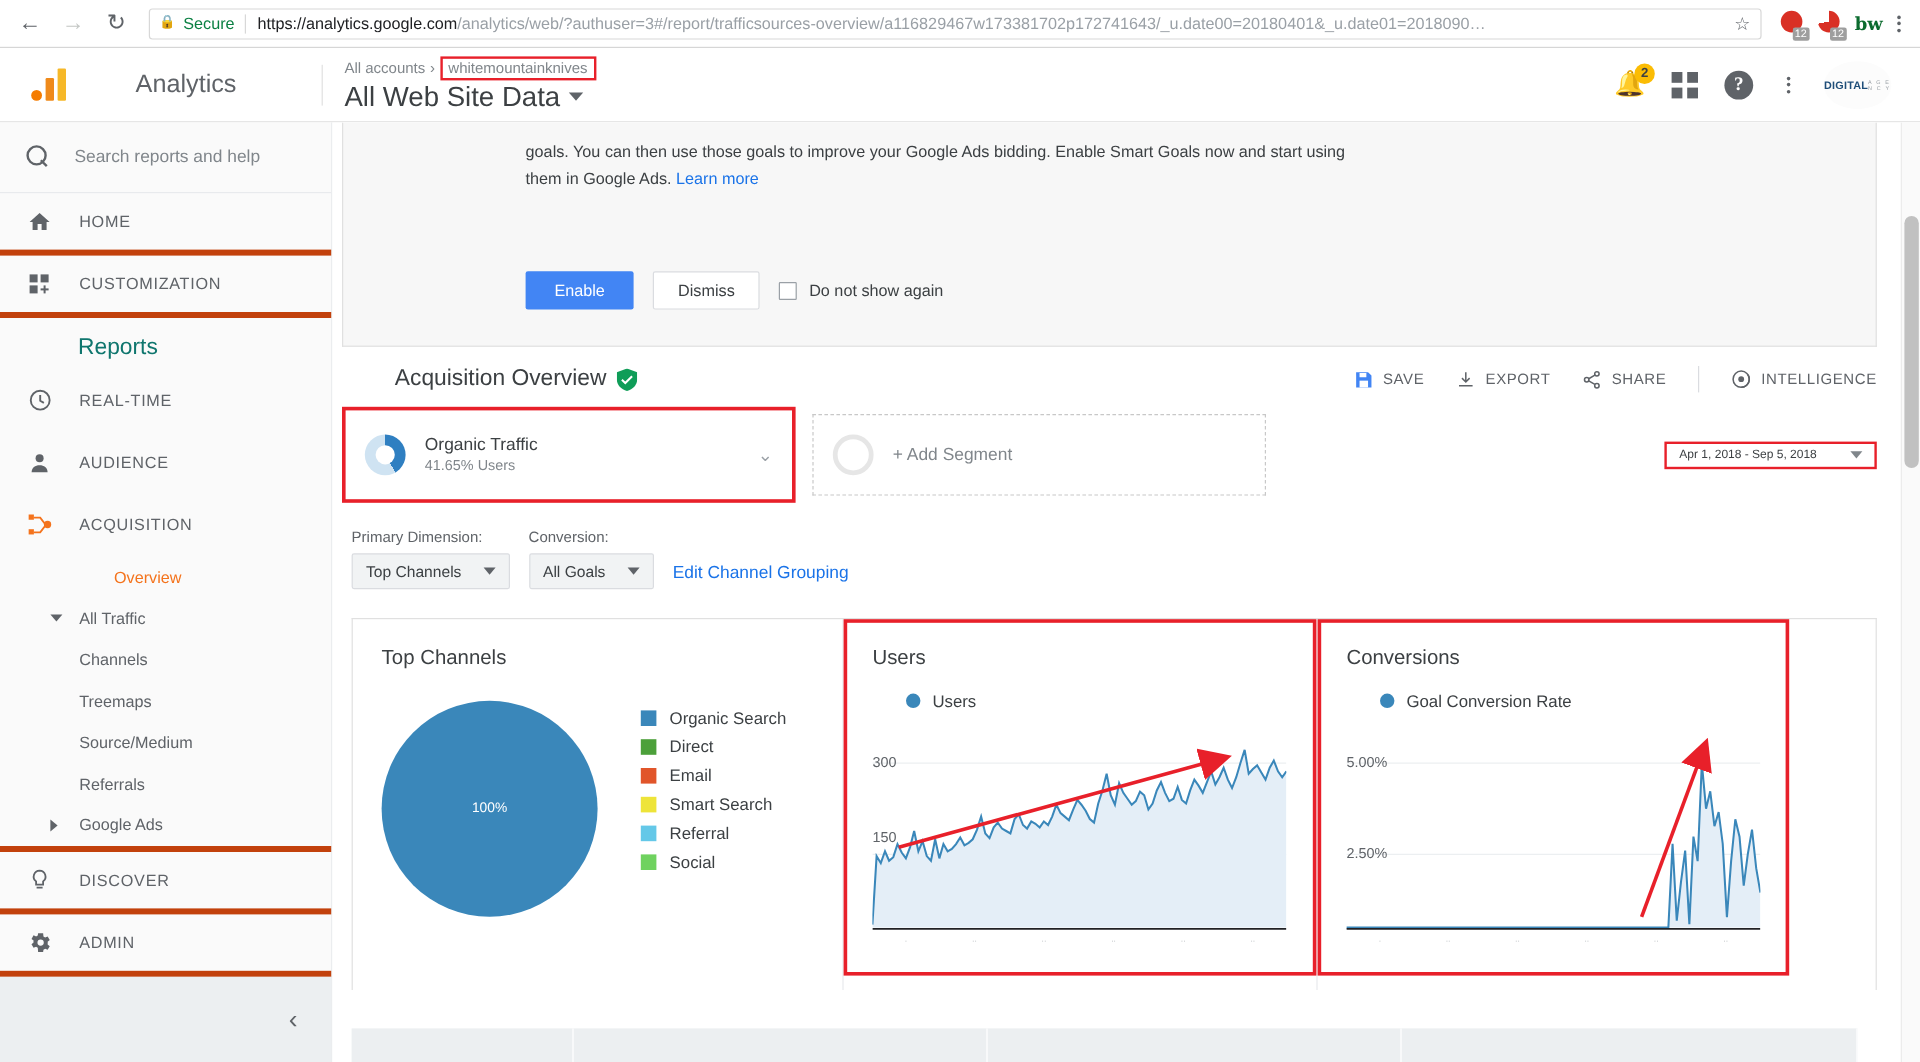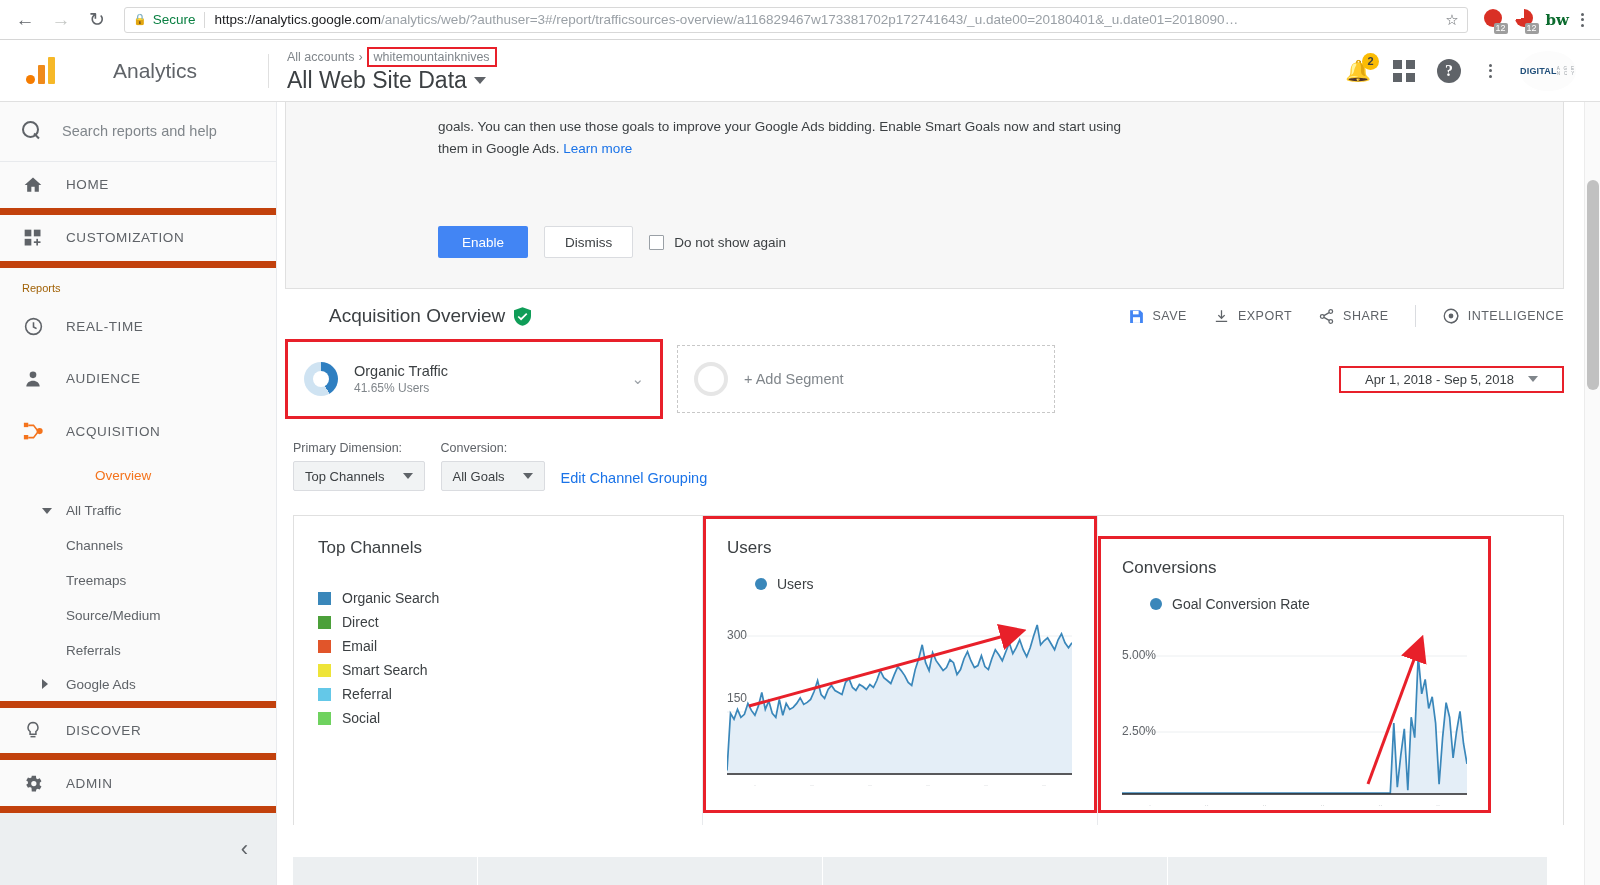--- a/index.html
+++ b/index.html
@@ -102,23 +102,23 @@
   .magnifier::before { content: ""; position: absolute; width: 13px; height: 13px; border: 2px solid #5f6368;
                        border-radius: 50%; left: 0; top: 0; }
   .magnifier::after { content: ""; position: absolute; width: 7px; height: 2px; background: #5f6368;
                       transform: rotate(45deg); left: 11px; top: 14px; }
   .side-search input { border: none; outline: none; background: transparent; font-size: 14.5px;
                        color: #5f6368; width: 100%; font-family: "Liberation Sans", sans-serif; }
   .side-search input::placeholder { color: #80868b; }
 
   .nav-item { height: 53px; display: flex; align-items: center; gap: 22px; padding: 0 22px;
               font-size: 13.5px; color: #5f6368; letter-spacing: .6px; cursor: pointer; }
-  .nav-sep { border-bottom: 7px solid #c2410c; }
+  .nav-sep { border-bottom: 5px solid #c2410c; }
   .nav-icon { width: 22px; flex: none; display: flex; align-items: center; justify-content: center; }
-  .reports-label { font-size: 11px; color: #a16207; padding: 14px 22px 6px 22px; }
+  .reports-label { font-size: 19px; color: #0f766e; padding: 14px 22px 6px 22px; margin-left: 43px; }
   .sub-item { height: 35px; display: flex; align-items: center; font-size: 13.5px; color: #5f6368;
               padding-left: 66px; position: relative; cursor: pointer; }
   .sub-item.active { color: #f4731c; margin-left: 29px; }
   .sub-tri { position: absolute; left: 42px; width: 0; height: 0; }
   .sub-tri.down { border-left: 5px solid transparent; border-right: 5px solid transparent; border-top: 6px solid #5f6368;}
   .sub-tri.right { border-top: 5px solid transparent; border-bottom: 5px solid transparent; border-left: 6px solid #5f6368;}
   .collapse-bar { margin-top: auto; height: 72px; background: #eceff1; display: flex;
                   align-items: center; justify-content: flex-end; padding-right: 28px; }
   .collapse-chev { font-size: 22px; color: #5f6368; }
 
@@ -158,22 +158,22 @@
   .donut::after { content: ""; position: absolute; left: 9px; top: 9px; width: 16px; height: 16px;
                   background: #fff; border-radius: 50%; }
   .seg-txt { display: flex; flex-direction: column; gap: 2px; }
   .seg-name { font-size: 14.5px; color: #3c4043; }
   .seg-sub { font-size: 12px; color: #80868b; }
   .seg-chev { margin-left: auto; color: #9aa0a6; font-size: 15px; }
   .add-seg { width: 378px; height: 68px; border: 1px dashed #c8c8c8; display: flex;
              align-items: center; gap: 16px; padding: 0 16px; }
   .add-ring { width: 34px; height: 34px; border-radius: 50%; border: 4px solid #e6e6e6; flex: none; }
   .add-label { font-size: 14.5px; color: #80868b; }
-  .date-range { margin-left: auto; border: 2px solid #e8202a; padding: 4px 24px; font-size: 13px;
-                color: #3c4043; display: flex; align-items: center; gap: 14px; }
+  .date-range { margin-left: auto; border: 2px solid #e8202a; padding: 4px 10px; font-size: 10px;
+                color: #3c4043; display: flex; align-items: center; gap: 28px; }
   .date-caret { width: 0; height: 0; border-left: 5px solid transparent; border-right: 5px solid transparent;
                 border-top: 6px solid #80868b; }
 
   .dim-row { display: flex; align-items: flex-end; gap: 16px; padding: 22px 0 0 16px; }
   .dim-block { display: flex; flex-direction: column; gap: 6px; }
   .dim-label { font-size: 12.5px; color: #5f6368; }
   .dim-select { background: #f1f3f4; border: 1px solid #dadce0; border-radius: 2px; height: 30px;
                 display: flex; align-items: center; gap: 18px; padding: 0 11px; font-size: 13px;
                 color: #3c4043; cursor: pointer; }
   .dim-caret { width: 0; height: 0; border-left: 5px solid transparent; border-right: 5px solid transparent;
@@ -185,21 +185,21 @@
             background: #fff; height: 310px; }
   .panel { position: relative; padding: 22px 24px 0 24px; }
   .panel-div { width: 1px; background: #e8eaed; }
   .panel-title { font-size: 17px; color: #3c4043; margin-bottom: 18px; }
   .panel.hl::before {
     content: ""; position: absolute; left: 0; top: 0; right: 0; bottom: 12px;
     border: 3px solid #e8202a; pointer-events: none; z-index: 5;
   }
   .p-channels { width: 408px; }
   .p-users { width: 394px; }
-  .p-conv { width: 393px; margin-top: 20px; }
+  .p-conv { width: 393px; }
 
   .pie-wrap { display: flex; align-items: flex-start; gap: 36px; padding-top: 8px; }
   .pie { width: 180px; height: 180px; border-radius: 50%; background: #3a87ba; position: relative; flex: none;}
   .pie-lbl { position: absolute; left: 50%; top: 50%; transform: translate(-50%,-50%);
              color: #fff; font-size: 11.5px; }
   .legend { display: flex; flex-direction: column; gap: 8px; padding-top: 6px; }
   .leg-item { display: flex; align-items: center; gap: 11px; font-size: 14px; color: #3c4043; }
   .leg-sw { width: 13px; height: 13px; flex: none; }
 
   .chart-legend { display: flex; align-items: center; gap: 10px; margin: 6px 0 12px 28px; }
@@ -511,20 +511,23 @@
           </div>
         </div>
         <a class="edit-link" href="#">Edit Channel Grouping</a>
       </div>
 
       <div class="panels">
 
         <div class="panel p-channels">
           <div class="panel-title">Top Channels</div>
           <div class="pie-wrap">
+            <div class="pie">
+              <span class="pie-lbl">100%</span>
+            </div>
             <div class="legend">
               <div class="leg-item">
                 <span class="leg-sw" style="background:#3a87ba"></span>
                 <span>Organic Search</span>
                 </div>
               <div class="leg-item">
                 <span class="leg-sw" style="background:#4ca03a"></span>
                 <span>Direct</span>
                 </div>
               <div class="leg-item">

